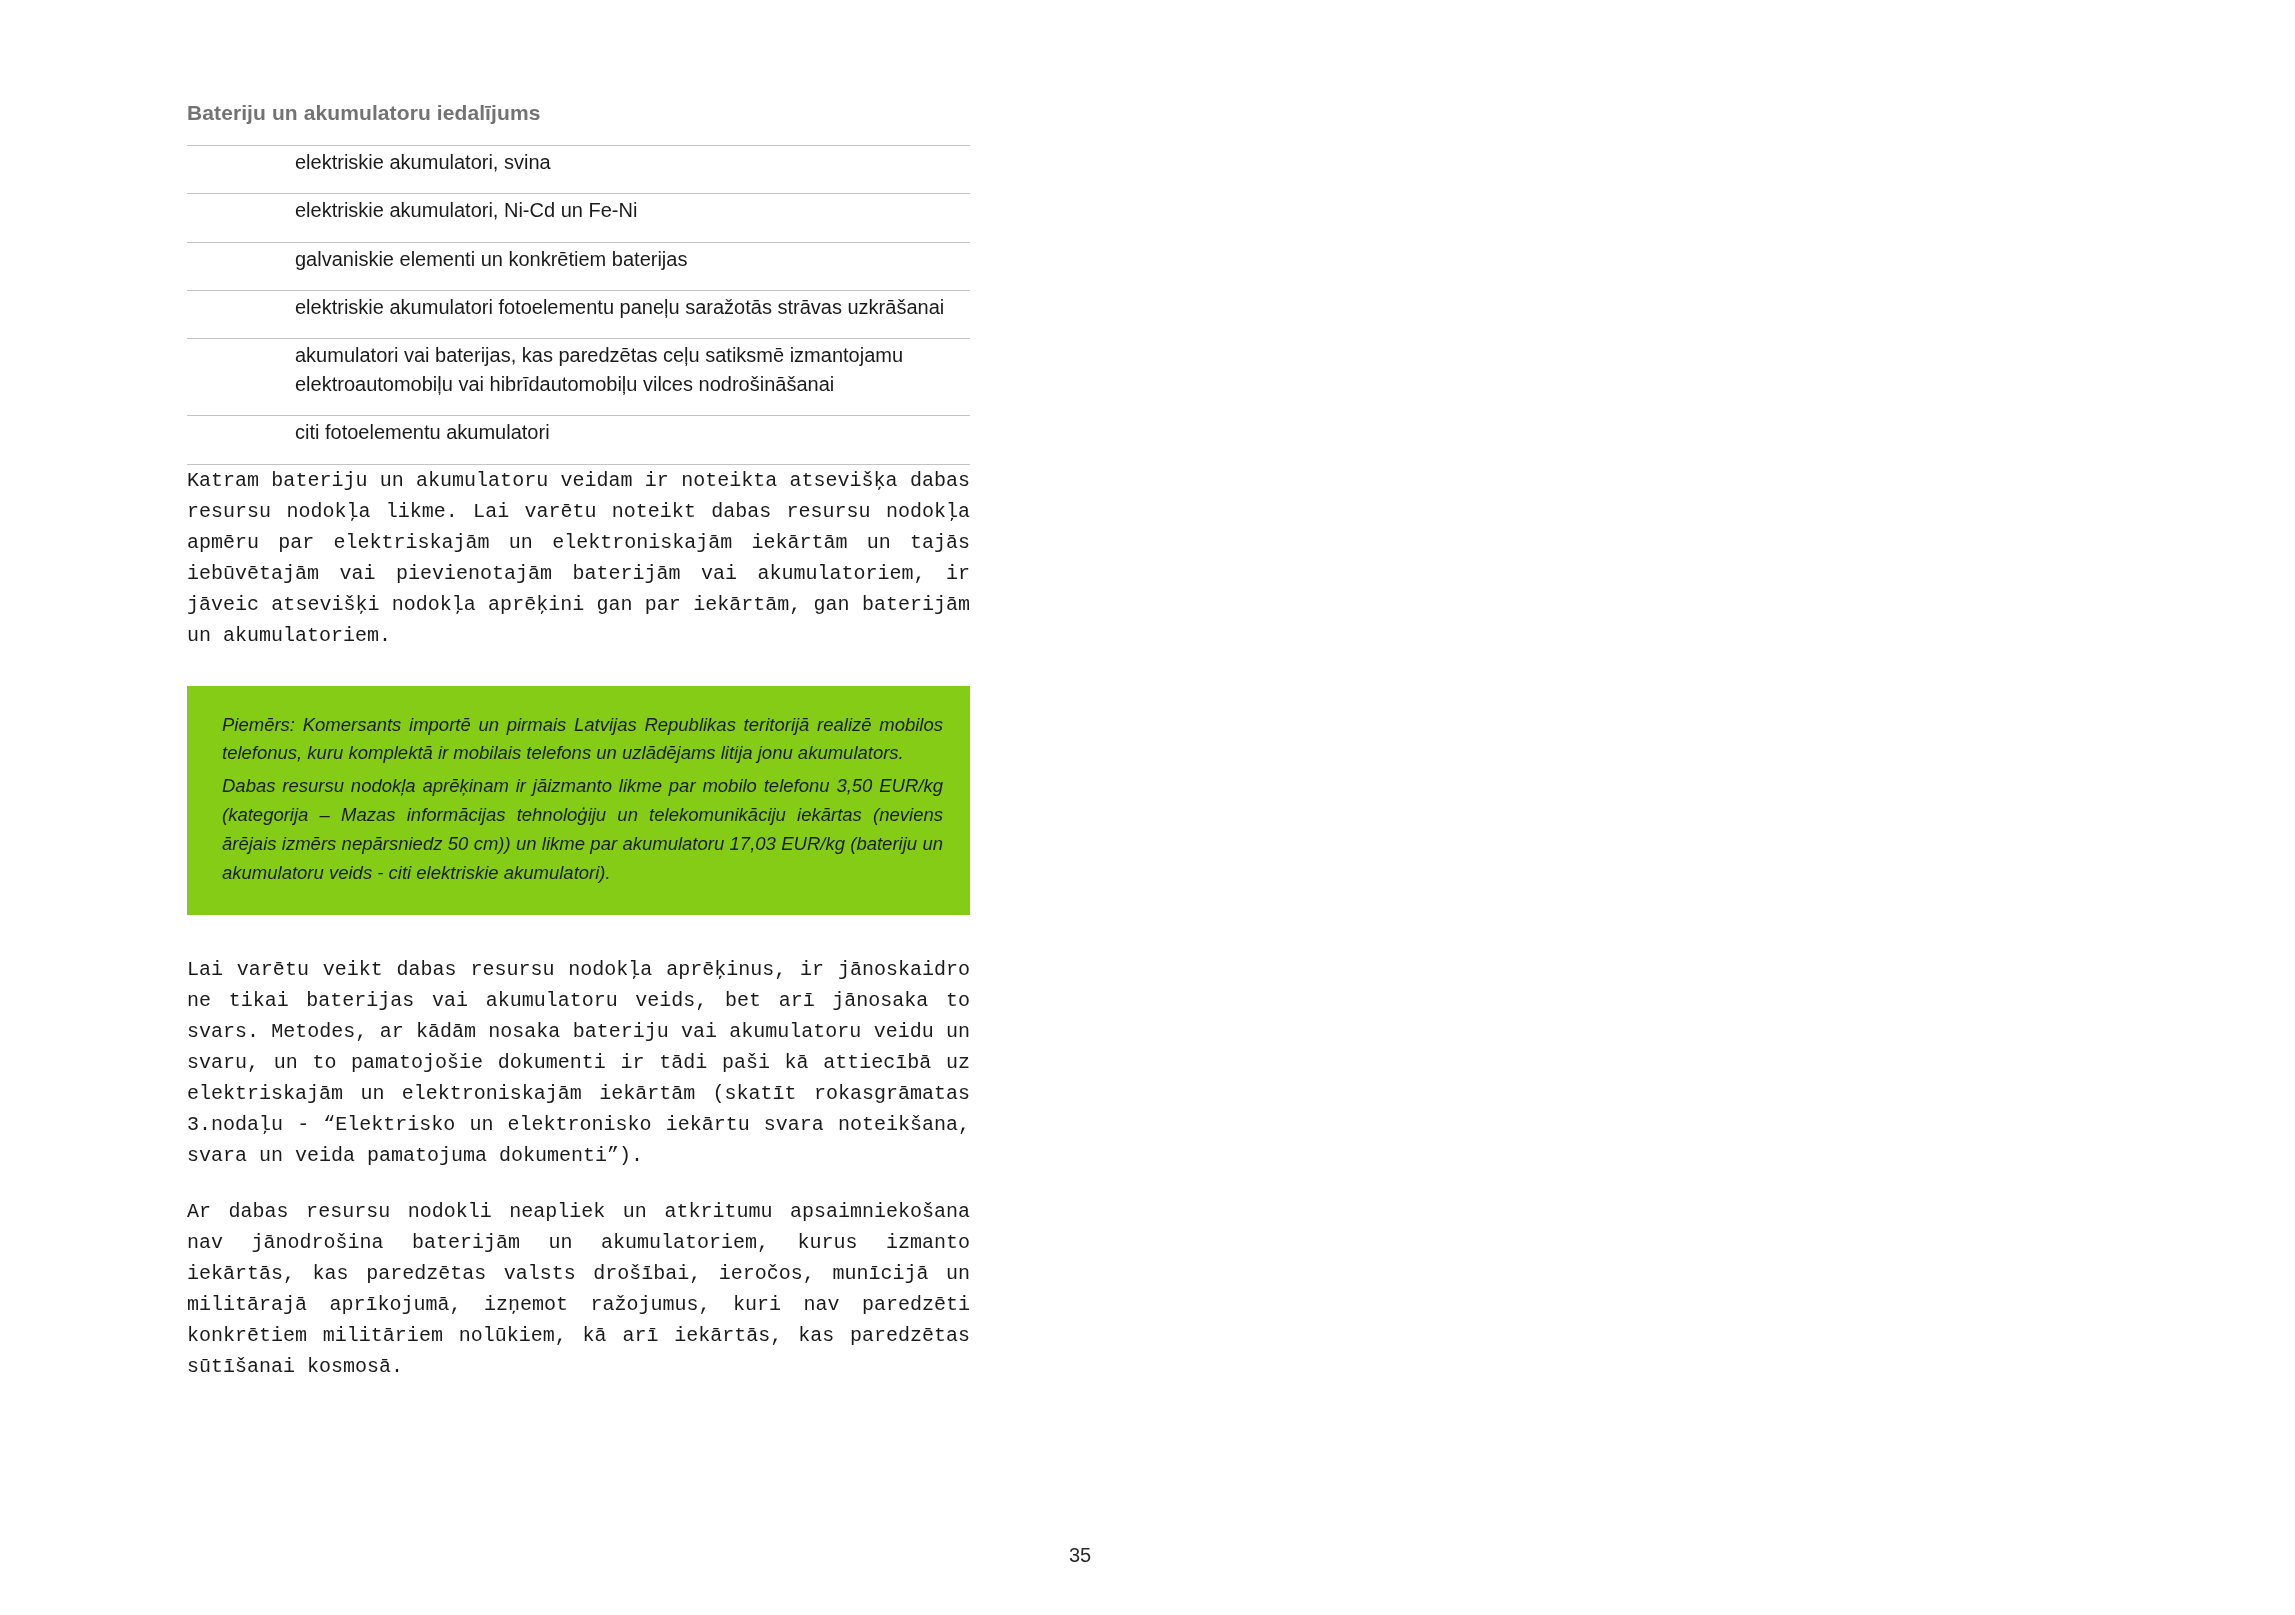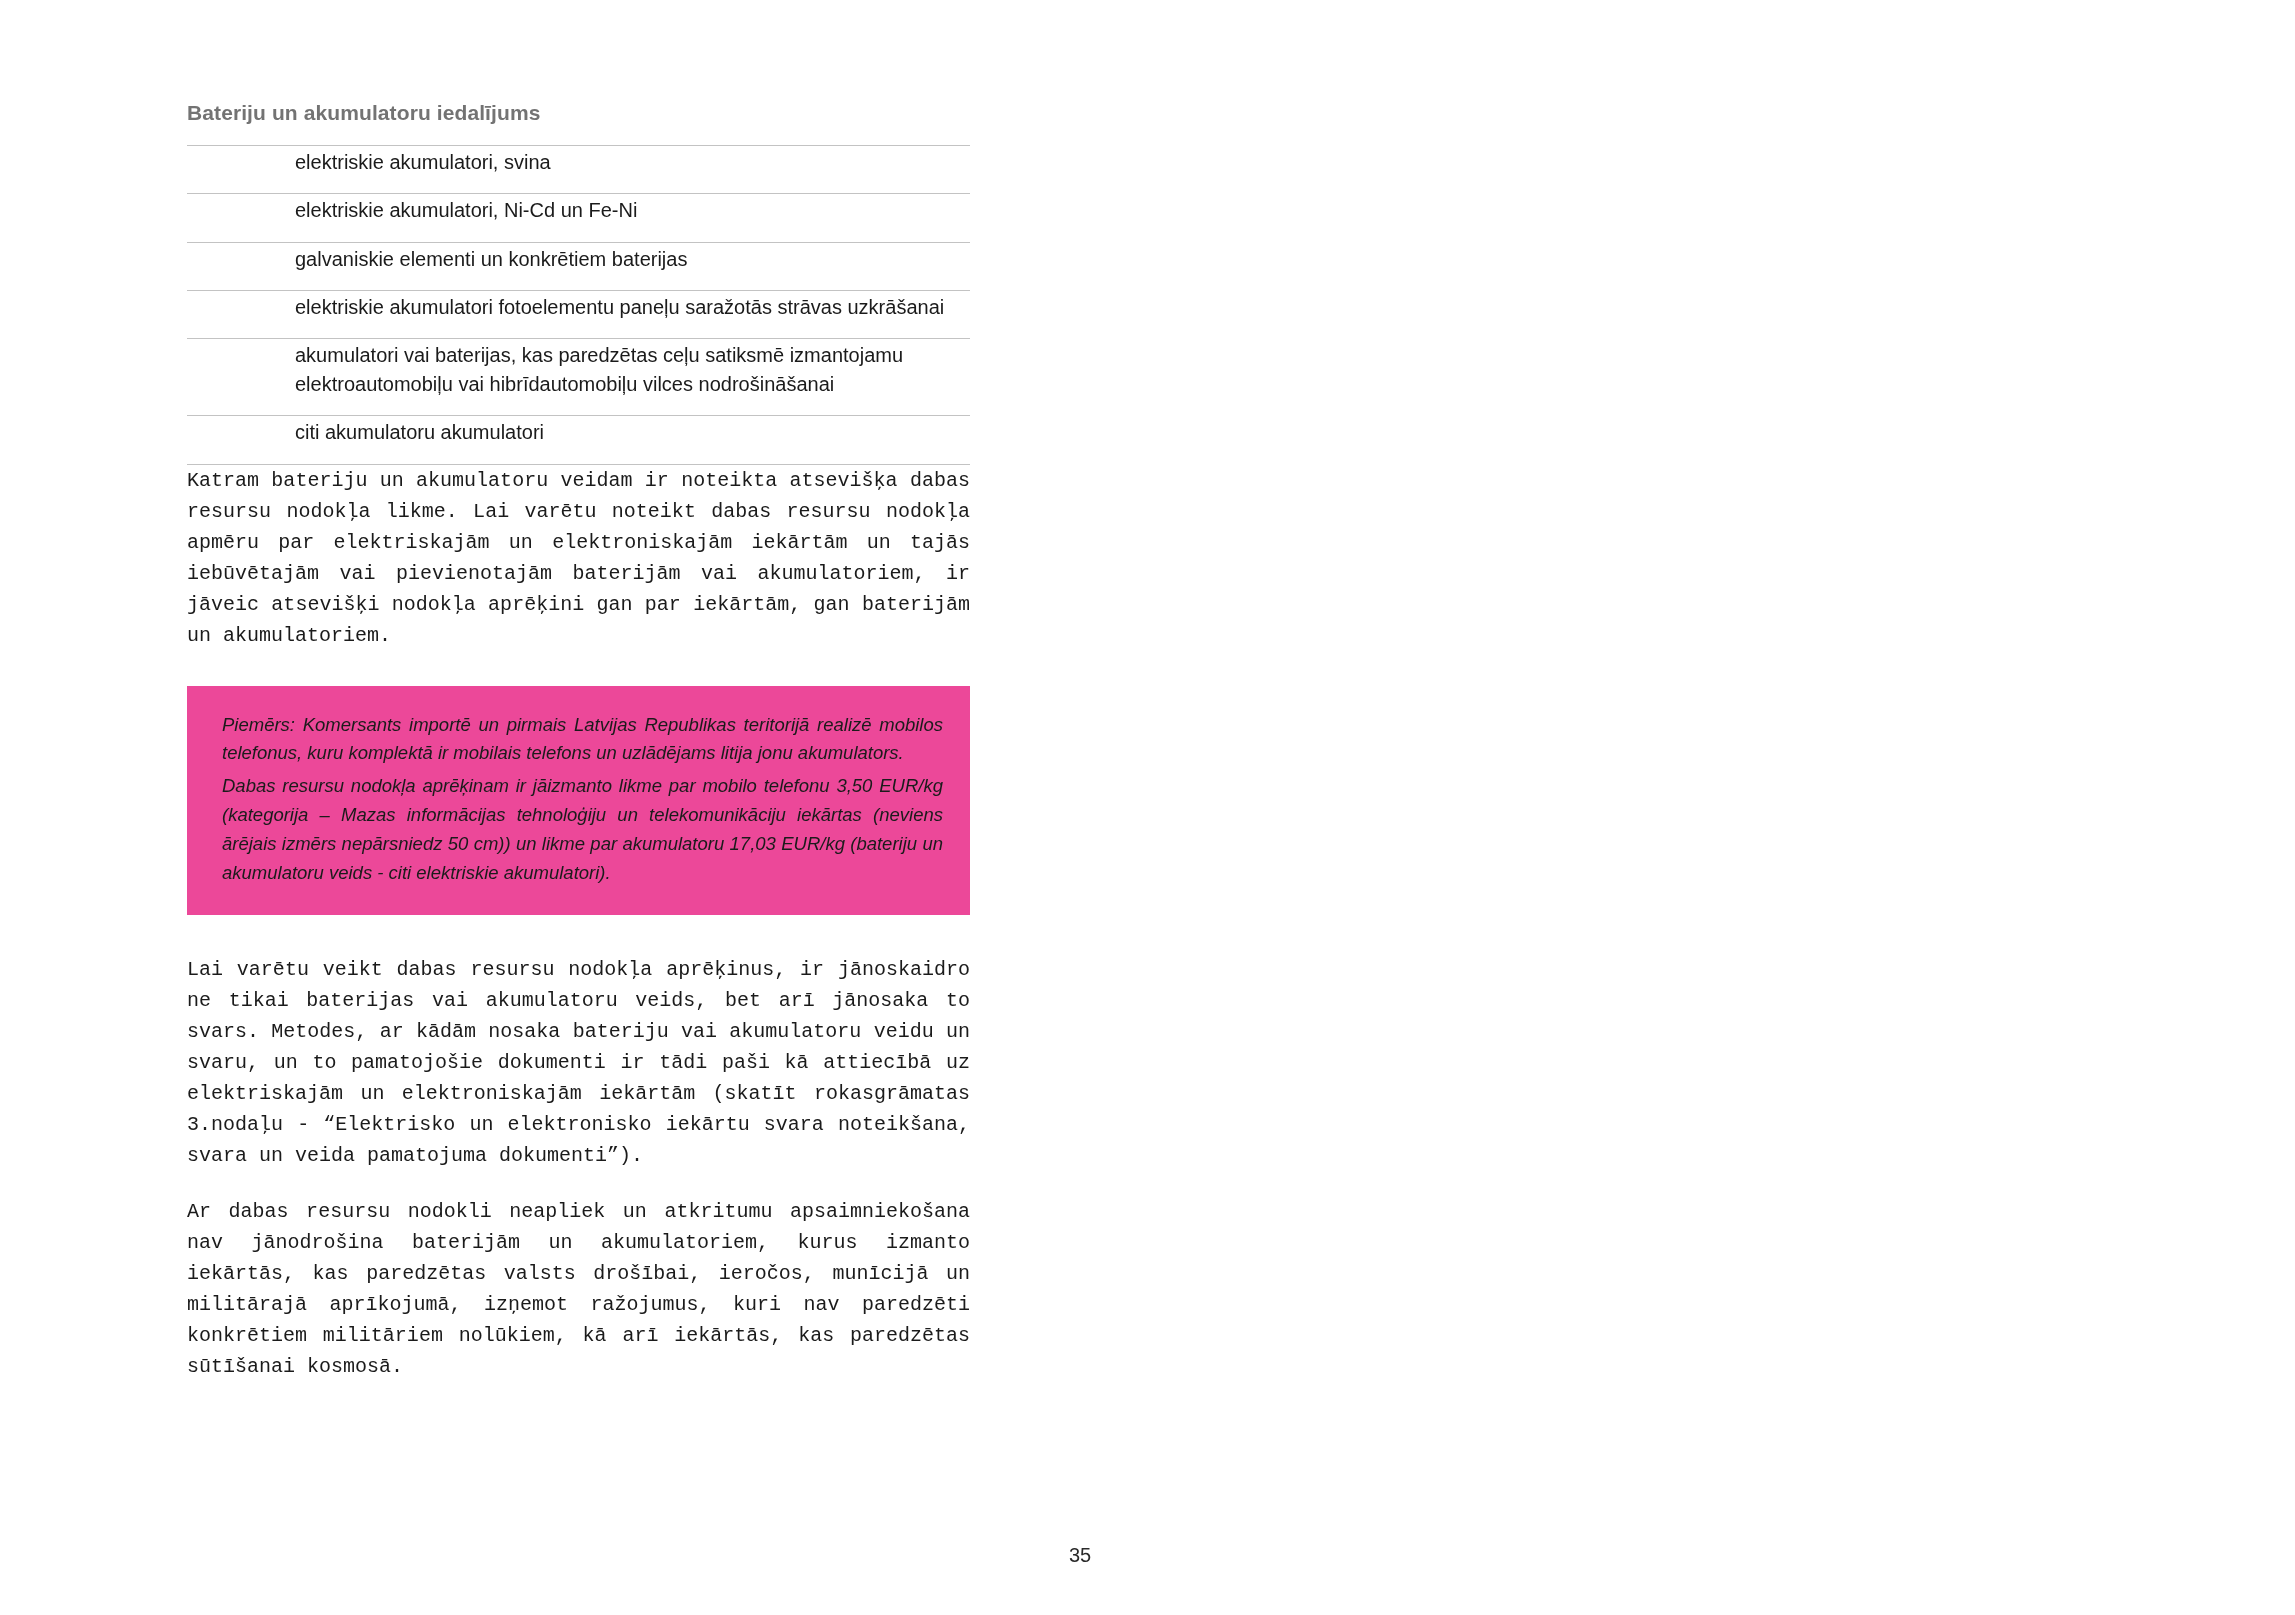--- a/index.html
+++ b/index.html
@@ -77,21 +77,21 @@
     line-height: 1.55;
     text-align: justify;
     color: #1b1b1b;
     margin: 0 0 25px 0;
     font-family: Liberation Mono, monospace;
   }
   .gap-top-lg { margin-top: 47px; }
 
   
   .example-box {
-    background: #ec4899;
+    background: #84cc16;
     padding: 25px 27px 27px 35px;
     margin: 35px 0 39px 0;
   }
   .example-box p {
     font-style: italic;
     font-size: 18.5px;
     line-height: 1.56;
     text-align: justify;
     color: #1b1b1b;
     margin: 0;
@@ -128,21 +128,21 @@
           <tr>
             <td>galvaniskie elementi un konkrētiem baterijas</td>
           </tr>
           <tr>
             <td>elektriskie akumulatori fotoelementu paneļu saražotās strāvas uzkrāšanai</td>
           </tr>
           <tr>
             <td>akumulatori vai baterijas, kas paredzētas ceļu satiksmē izmantojamu elektroautomobiļu vai hibrīdautomobiļu vilces nodrošināšanai</td>
           </tr>
           <tr>
-            <td>citi akumulatoru akumulatori</td>
+            <td>citi fotoelementu akumulatori</td>
           </tr>
         </tbody>
       </table>
 
       <p class="body gap-top-lg">Katram bateriju un akumulatoru veidam ir noteikta atsevišķa dabas resursu nodokļa likme. Lai varētu noteikt dabas resursu nodokļa apmēru par elektriskajām un elektroniskajām iekārtām un tajās iebūvētajām vai pievienotajām baterijām vai akumulatoriem, ir jāveic atsevišķi nodokļa aprēķini gan par iekārtām, gan baterijām un akumulatoriem.</p>
 
       <div class="example-box">
         <p>Piemērs: Komersants importē un pirmais Latvijas Republikas teritorijā realizē mobilos telefonus, kuru komplektā ir mobilais telefons un uzlādējams litija jonu akumulators.</p>
         <p>Dabas resursu nodokļa aprēķinam ir jāizmanto likme par mobilo telefonu 3,50 EUR/kg (kategorija – Mazas informācijas tehnoloģiju un telekomunikāciju iekārtas (neviens ārējais izmērs nepārsniedz 50 cm)) un likme par akumulatoru 17,03 EUR/kg (bateriju un akumulatoru veids - citi elektriskie akumulatori).</p>
       </div>

